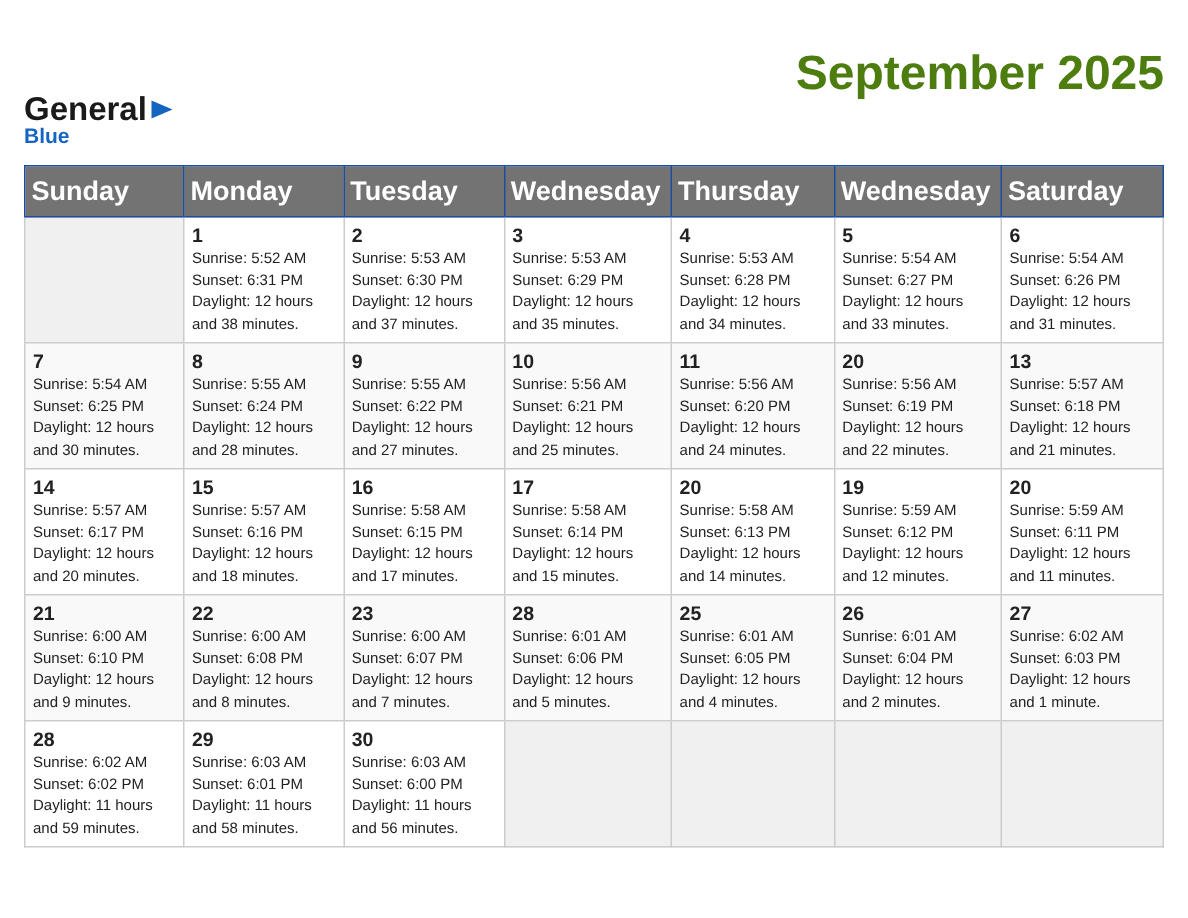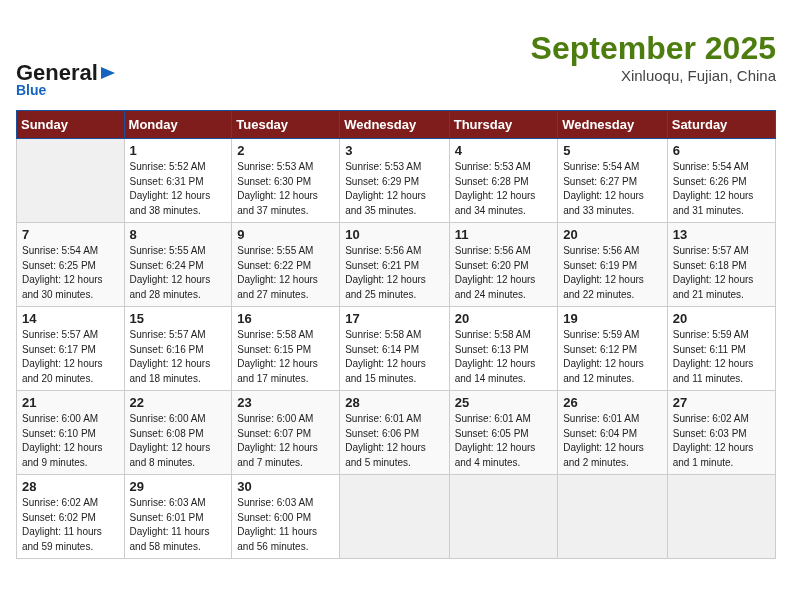--- a/index.html
+++ b/index.html
@@ -38,23 +38,23 @@
     .location {
       font-size: 15px;
       color: #444;
     }
     .calendar {
       width: 100%;
       border-collapse: collapse;
       border: 1px solid #ccc;
     }
     .calendar th {
-      background: #7f1d1d;
+      background: #737373;
       color: #fff;
-      font-size: 13px;
+      font-size: 18px;
       padding: 6px 4px;
       text-align: left;
       border: 1px solid #1a4fa0;
     }
     .calendar td {
       vertical-align: top;
       border: 1px solid #ccc;
       padding: 4px 5px;
       width: 112px;
       min-height: 80px;
@@ -88,21 +88,20 @@
     <div class="logo-line">
       <span style="font-size:22px;font-weight:bold;color:#1a1a1a;">General</span>
       <svg width="18" height="18" viewBox="0 0 18 18" style="margin-left:1px;">
         <polygon points="2,3 16,9 2,15" fill="#1565c0"></polygon>
       </svg>
     </div>
     <span style="font-size:14px;font-weight:bold;color:#1565c0;margin-top:-4px;">Blue</span>
   </div>
   <div class="title-block">
     <div class="month-title">September 2025</div>
-    <div class="location">Xinluoqu, Fujian, China</div>
   </div>
 </div>
 
 <table class="calendar">
   <thead>
     <tr>
     <th>Sunday</th>
         <th>Monday</th>
         <th>Tuesday</th>
         <th>Wednesday</th>

